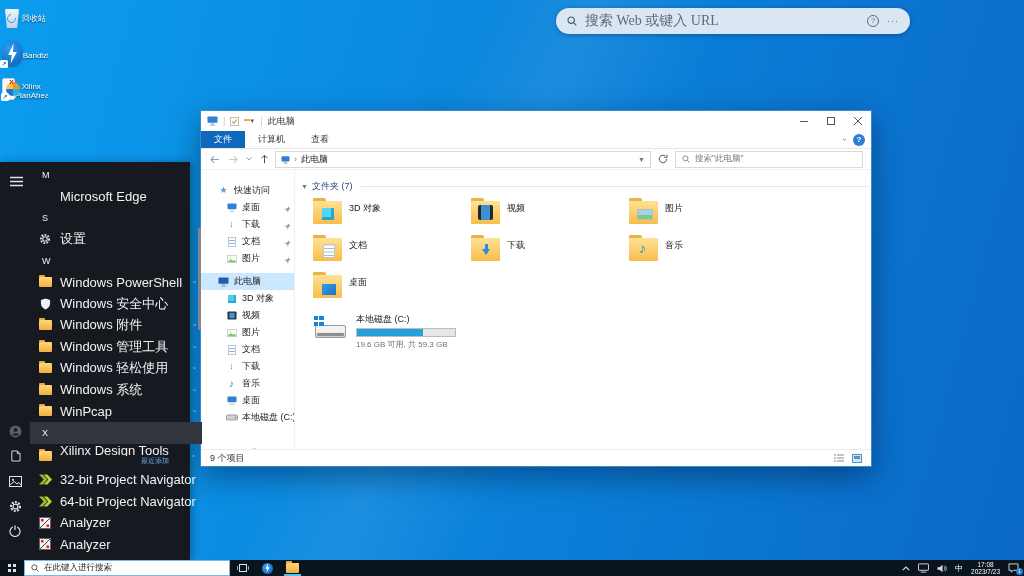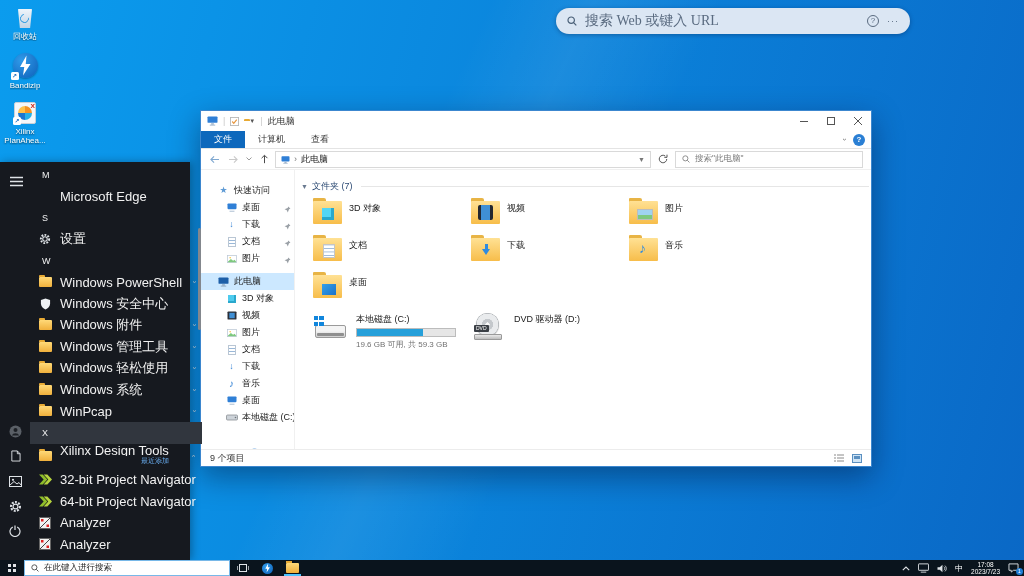--- a/index.html
+++ b/index.html
@@ -5,21 +5,21 @@
   * { margin:0; padding:0; box-sizing:border-box; }
   html,body { width:1024px; height:576px; overflow:hidden; }
   body { position:relative; font-family:"Liberation Sans","DejaVu Sans",sans-serif; -webkit-font-smoothing:antialiased; }
 
   
   .desktop-bg { position:absolute; inset:0; background:linear-gradient(105deg,#0b9cee 0%,#0b86dd 45%,#0a68c6 100%); }
   .desktop-bg::after { content:""; position:absolute; inset:0;
     background:linear-gradient(115deg,transparent 38%,rgba(255,255,255,.07) 46%,transparent 56%); }
 
   .desktop-icons { position:absolute; left:2px; top:5px; width:46px; }
-  .dicon { width:46px; display:flex; flex-direction:column; align-items:center; margin-bottom:12px; cursor:default; }
+  .dicon { width:46px; display:flex; flex-direction:row; align-items:center; margin-bottom:12px; cursor:default; }
   .dicon .dlabel { font-size:8px; line-height:9px; color:#fff; text-align:center; margin-top:3px;
     text-shadow:0 1px 2px rgba(0,0,0,.65); max-height:18px; overflow:hidden; }
   .icon-recycle { width:20px; height:24px; position:relative; }
   .icon-recycle .bin { position:absolute; left:2px; top:4px; width:16px; height:19px;
     background:linear-gradient(#eef5fb,#c3d4e4); clip-path:polygon(6% 0,94% 0,82% 100%,18% 100%); border-radius:2px; }
   .icon-recycle .arrows { position:absolute; left:5px; top:9px; width:9px; height:9px; border:1.6px solid #2f9ae0;
     border-radius:50%; border-top-color:transparent; transform:rotate(35deg); }
   .icon-bandizip { width:25px; height:25px; border-radius:50%; position:relative;
     background:radial-gradient(circle at 35% 30%,#2f9bea,#0d5fb8); box-shadow:0 1px 2px rgba(0,0,0,.3); }
   .icon-bandizip .bolt { position:absolute; inset:0; background:#fff;
@@ -674,30 +674,20 @@
               <span class="winlogo"></span>
             </span>
           <span class="drive-meta">
             <span class="drive-name">本地磁盘 (C:)</span>
             <span class="cap-bar">
                 <span class="cap-fill" style="display: block; width: 67%;"></span>
               </span>
             <span class="drive-info">19.6 GB 可用, 共 59.3 GB</span>
           </span>
         </div>
-        <div class="drive-tile">
-          <span class="dvd-icon">
-              <span class="disc"></span>
-              <span class="dvd-slab"></span>
-              <span class="disc-label">DVD</span>
-            </span>
-          <span class="drive-meta">
-              <span class="drive-name">DVD 驱动器 (D:)</span>
-            </span>
-        </div>
       </div>
     </div>
   </div>
   <div class="statusbar">
     <span class="status-text">9 个项目</span>
     <span class="view-btns">
       <span><svg width="10" height="9" viewBox="0 0 10 9">
             <path d="M0 1h2 M3 1h7 M0 4h2 M3 4h7 M0 7h2 M3 7h7" stroke="#8a8a8a"></path>
           </svg></span>
       <span><svg width="10" height="9" viewBox="0 0 10 9">

